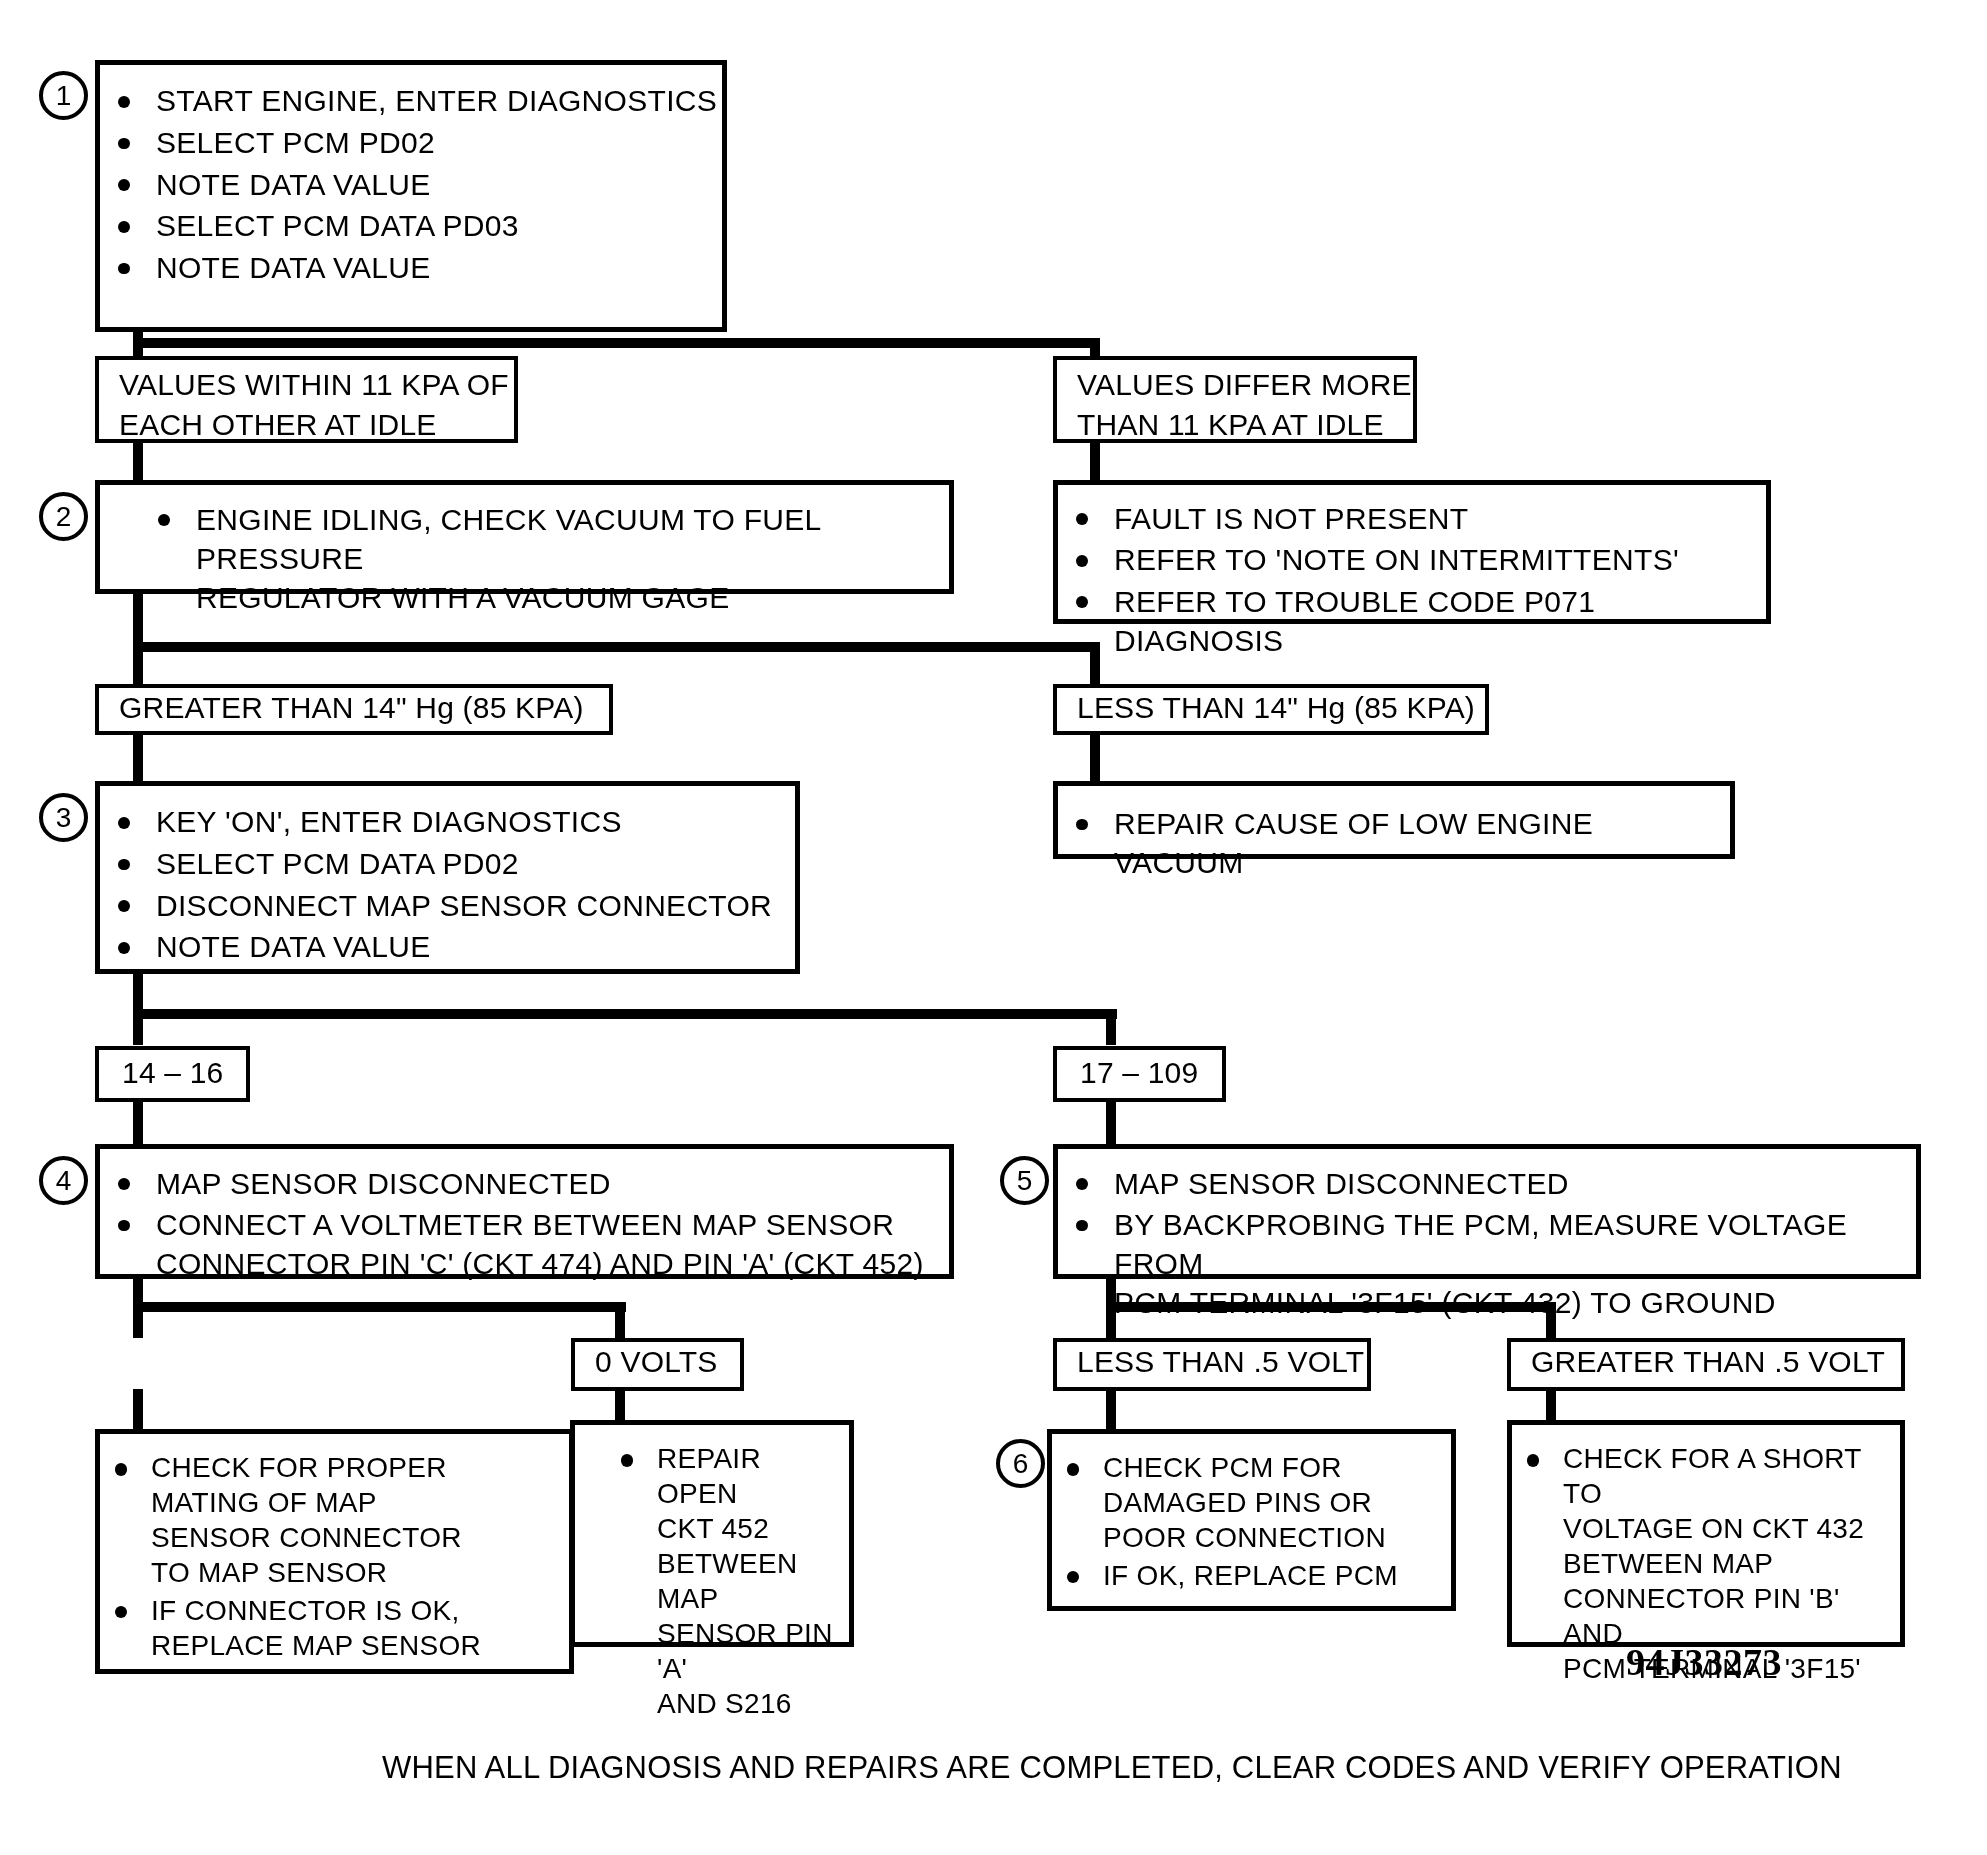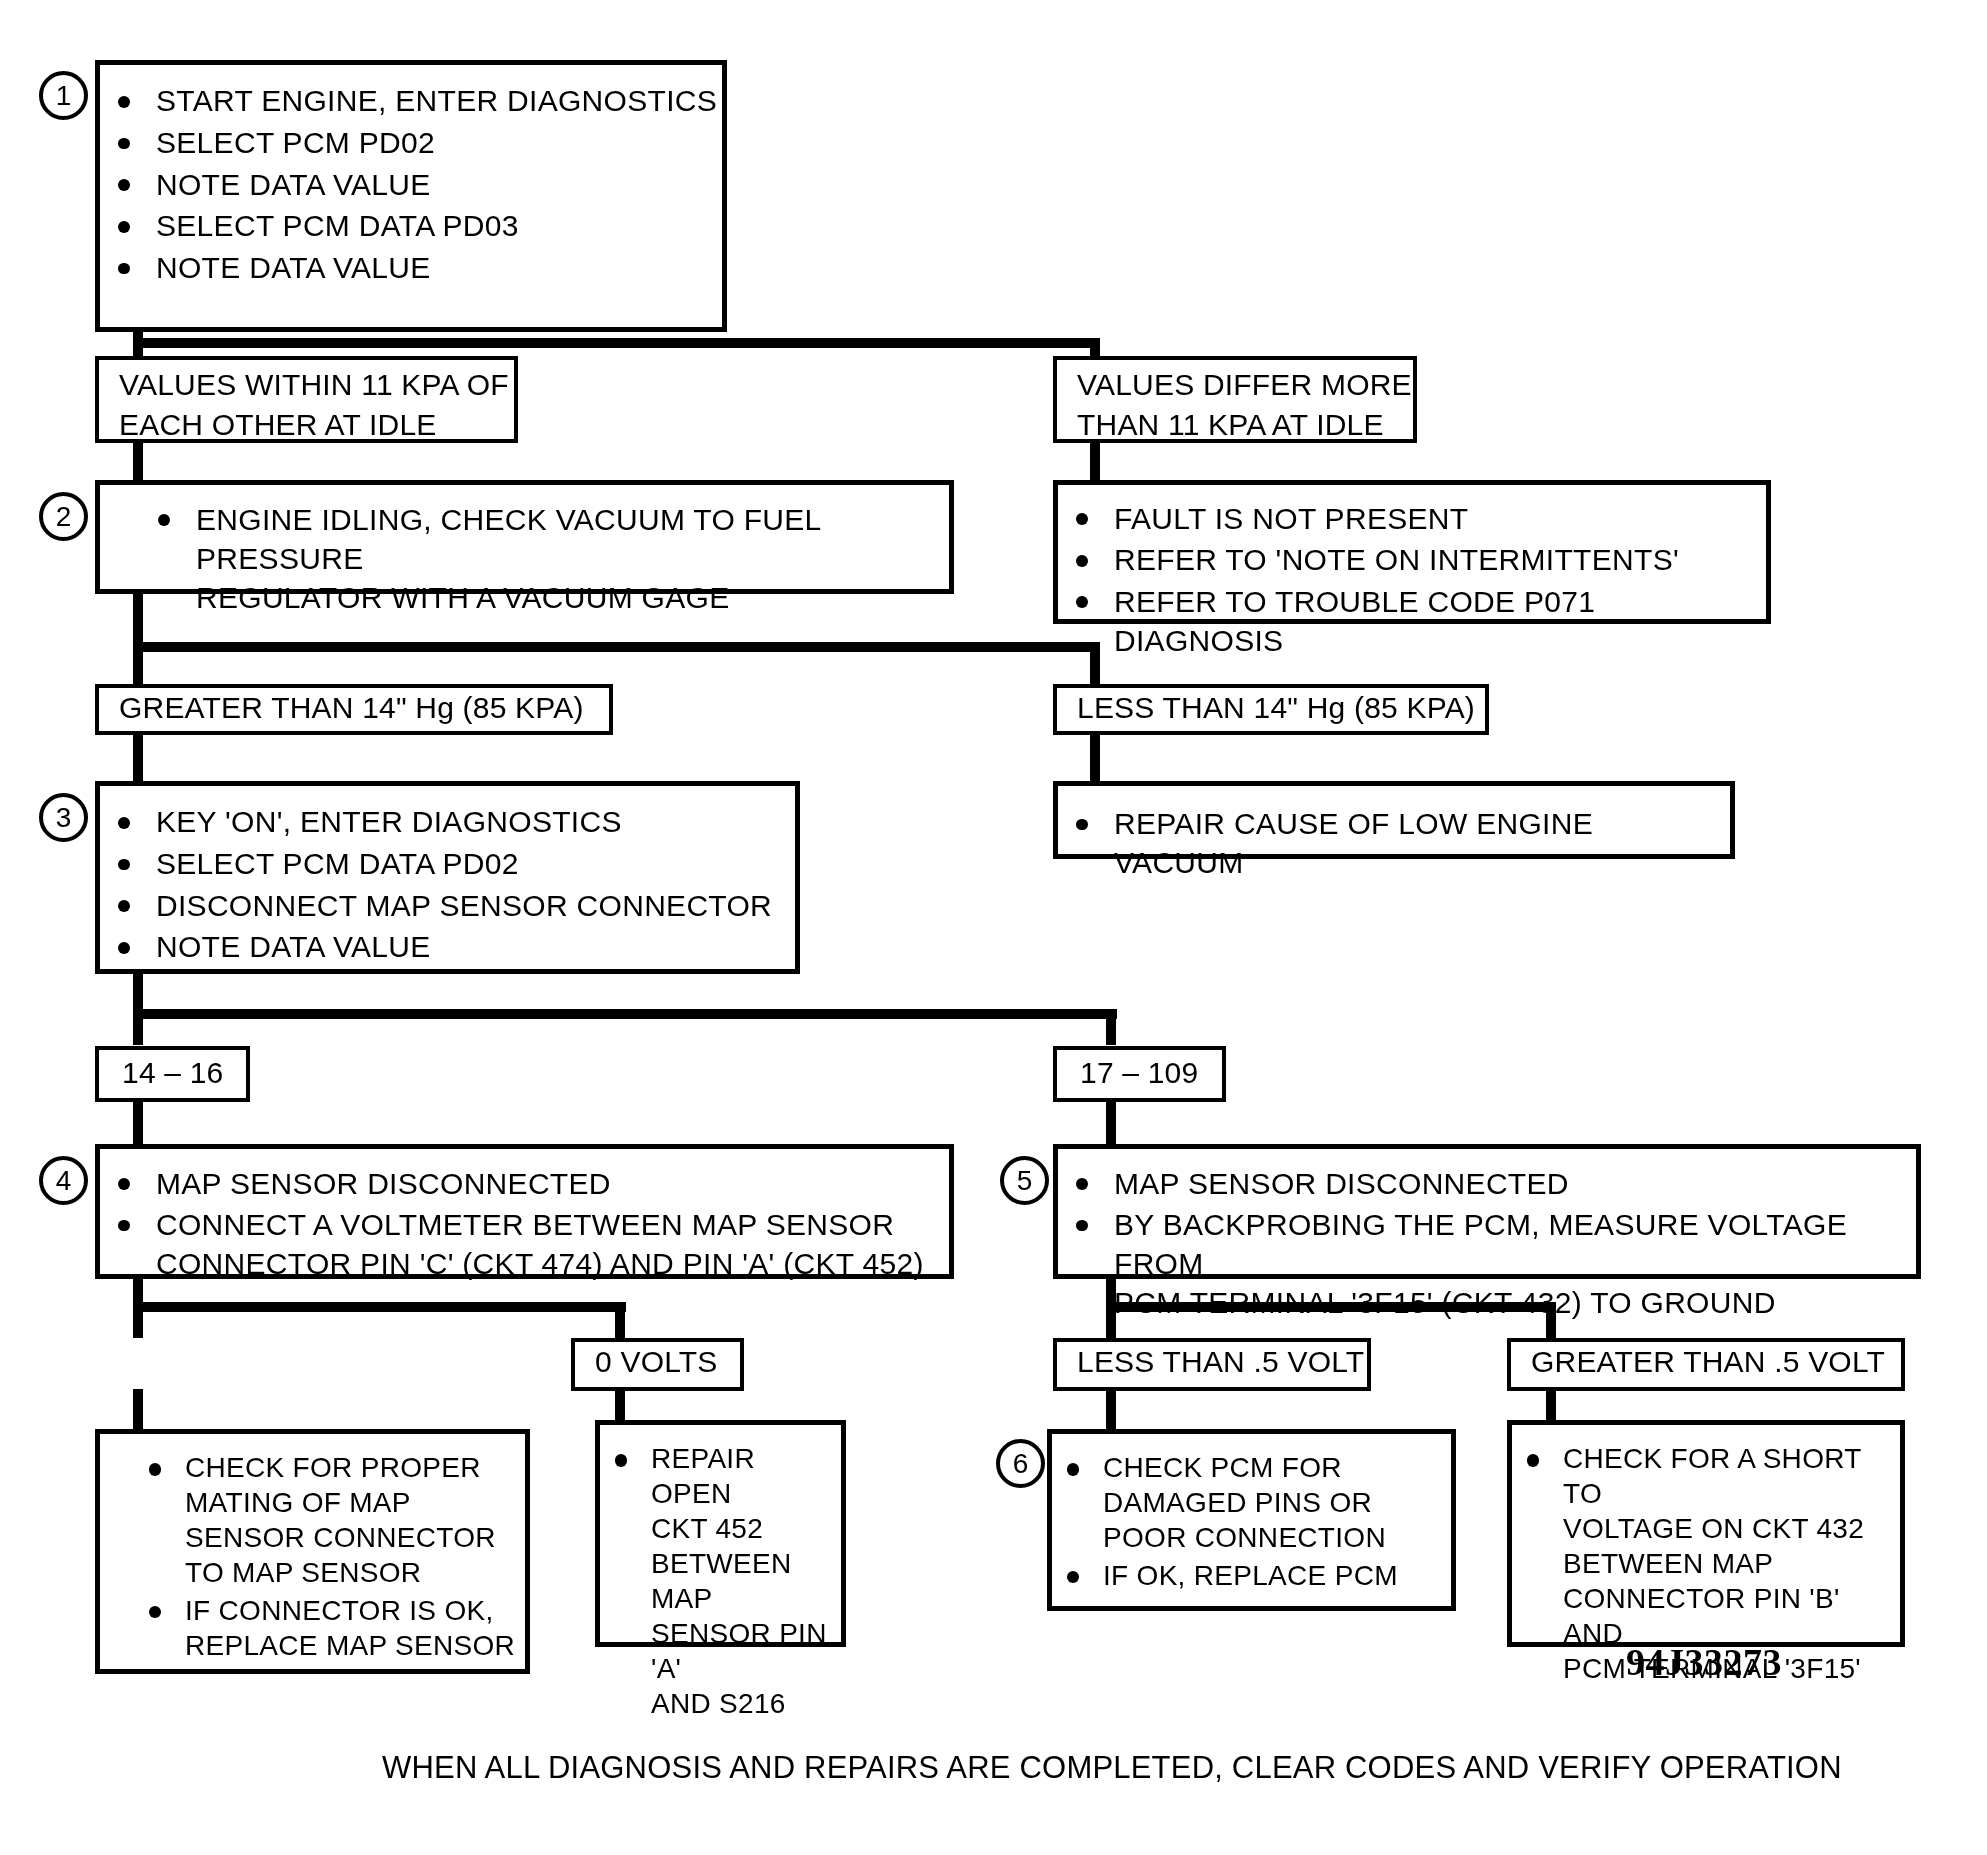--- a/index.html
+++ b/index.html
@@ -243,32 +243,32 @@
     <div class="label-text" style="left:20px; top:0px;">0 VOLTS</div>
   </div>
 
   <div class="box thin" style="left:1053px; top:1338px; width:318px; height:53px;">
     <div class="label-text" style="left:20px; top:0px;">LESS THAN .5 VOLT</div>
   </div>
   <div class="box thin" style="left:1507px; top:1338px; width:398px; height:53px;">
     <div class="label-text" style="left:20px; top:0px;">GREATER  THAN .5 VOLT</div>
   </div>
 
-  <div class="box" style="left:95px; top:1429px; width:435px; height:245px;padding-left:34px;">
+  <div class="box" style="left:95px; top:1429px; width:479px; height:245px;">
     <ul class="bullets tight" style="margin:16.4px 0 0 0;">
       <li>CHECK FOR PROPER
 MATING OF MAP
 SENSOR CONNECTOR
 TO MAP SENSOR</li>
       <li>IF CONNECTOR IS OK,
 REPLACE MAP SENSOR</li>
     </ul>
   </div>
 
-  <div class="box" style="left:595px; top:1420px; width:251px; height:227px;">
+  <div class="box" style="left:570px; top:1420px; width:284px; height:227px;padding-left:31px;">
     <ul class="bullets tight" style="margin:16.4px 0 0 0;">
       <li>REPAIR  OPEN
 CKT 452
 BETWEEN MAP
 SENSOR PIN 'A'
 AND S216</li>
     </ul>
   </div>
 
   <div class="step-circle" style="left:996px; top:1439px;">6</div>

